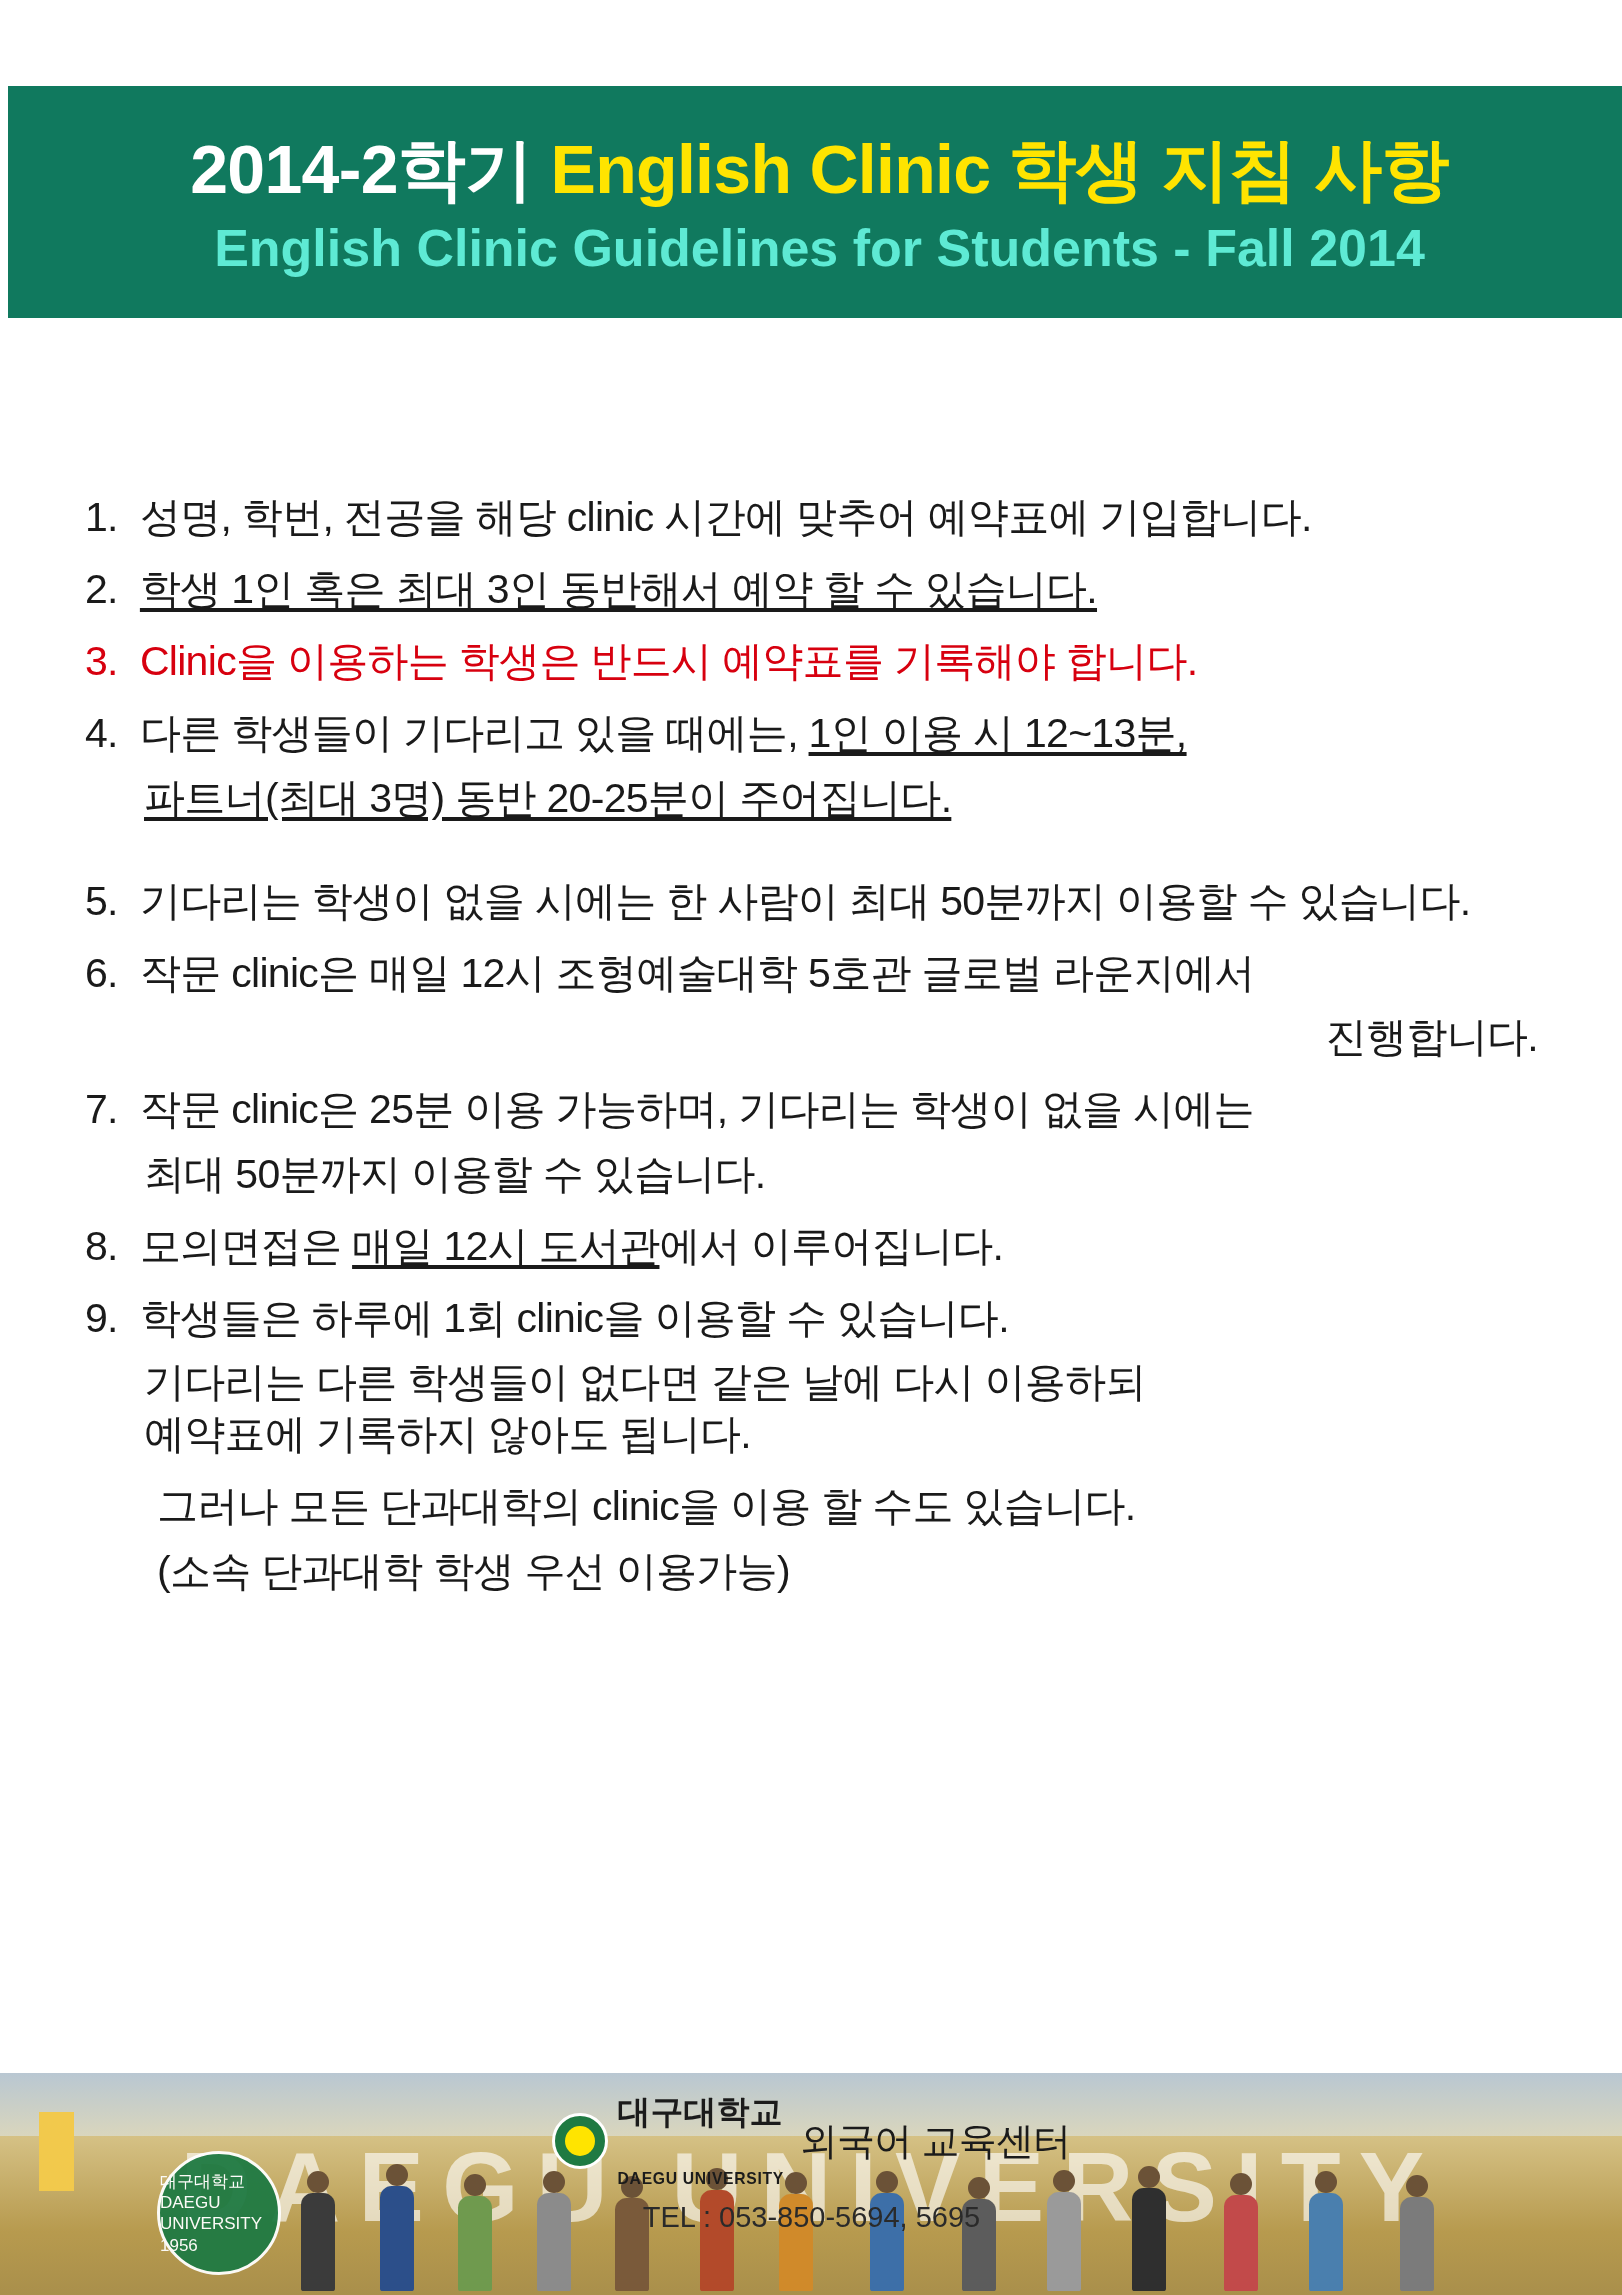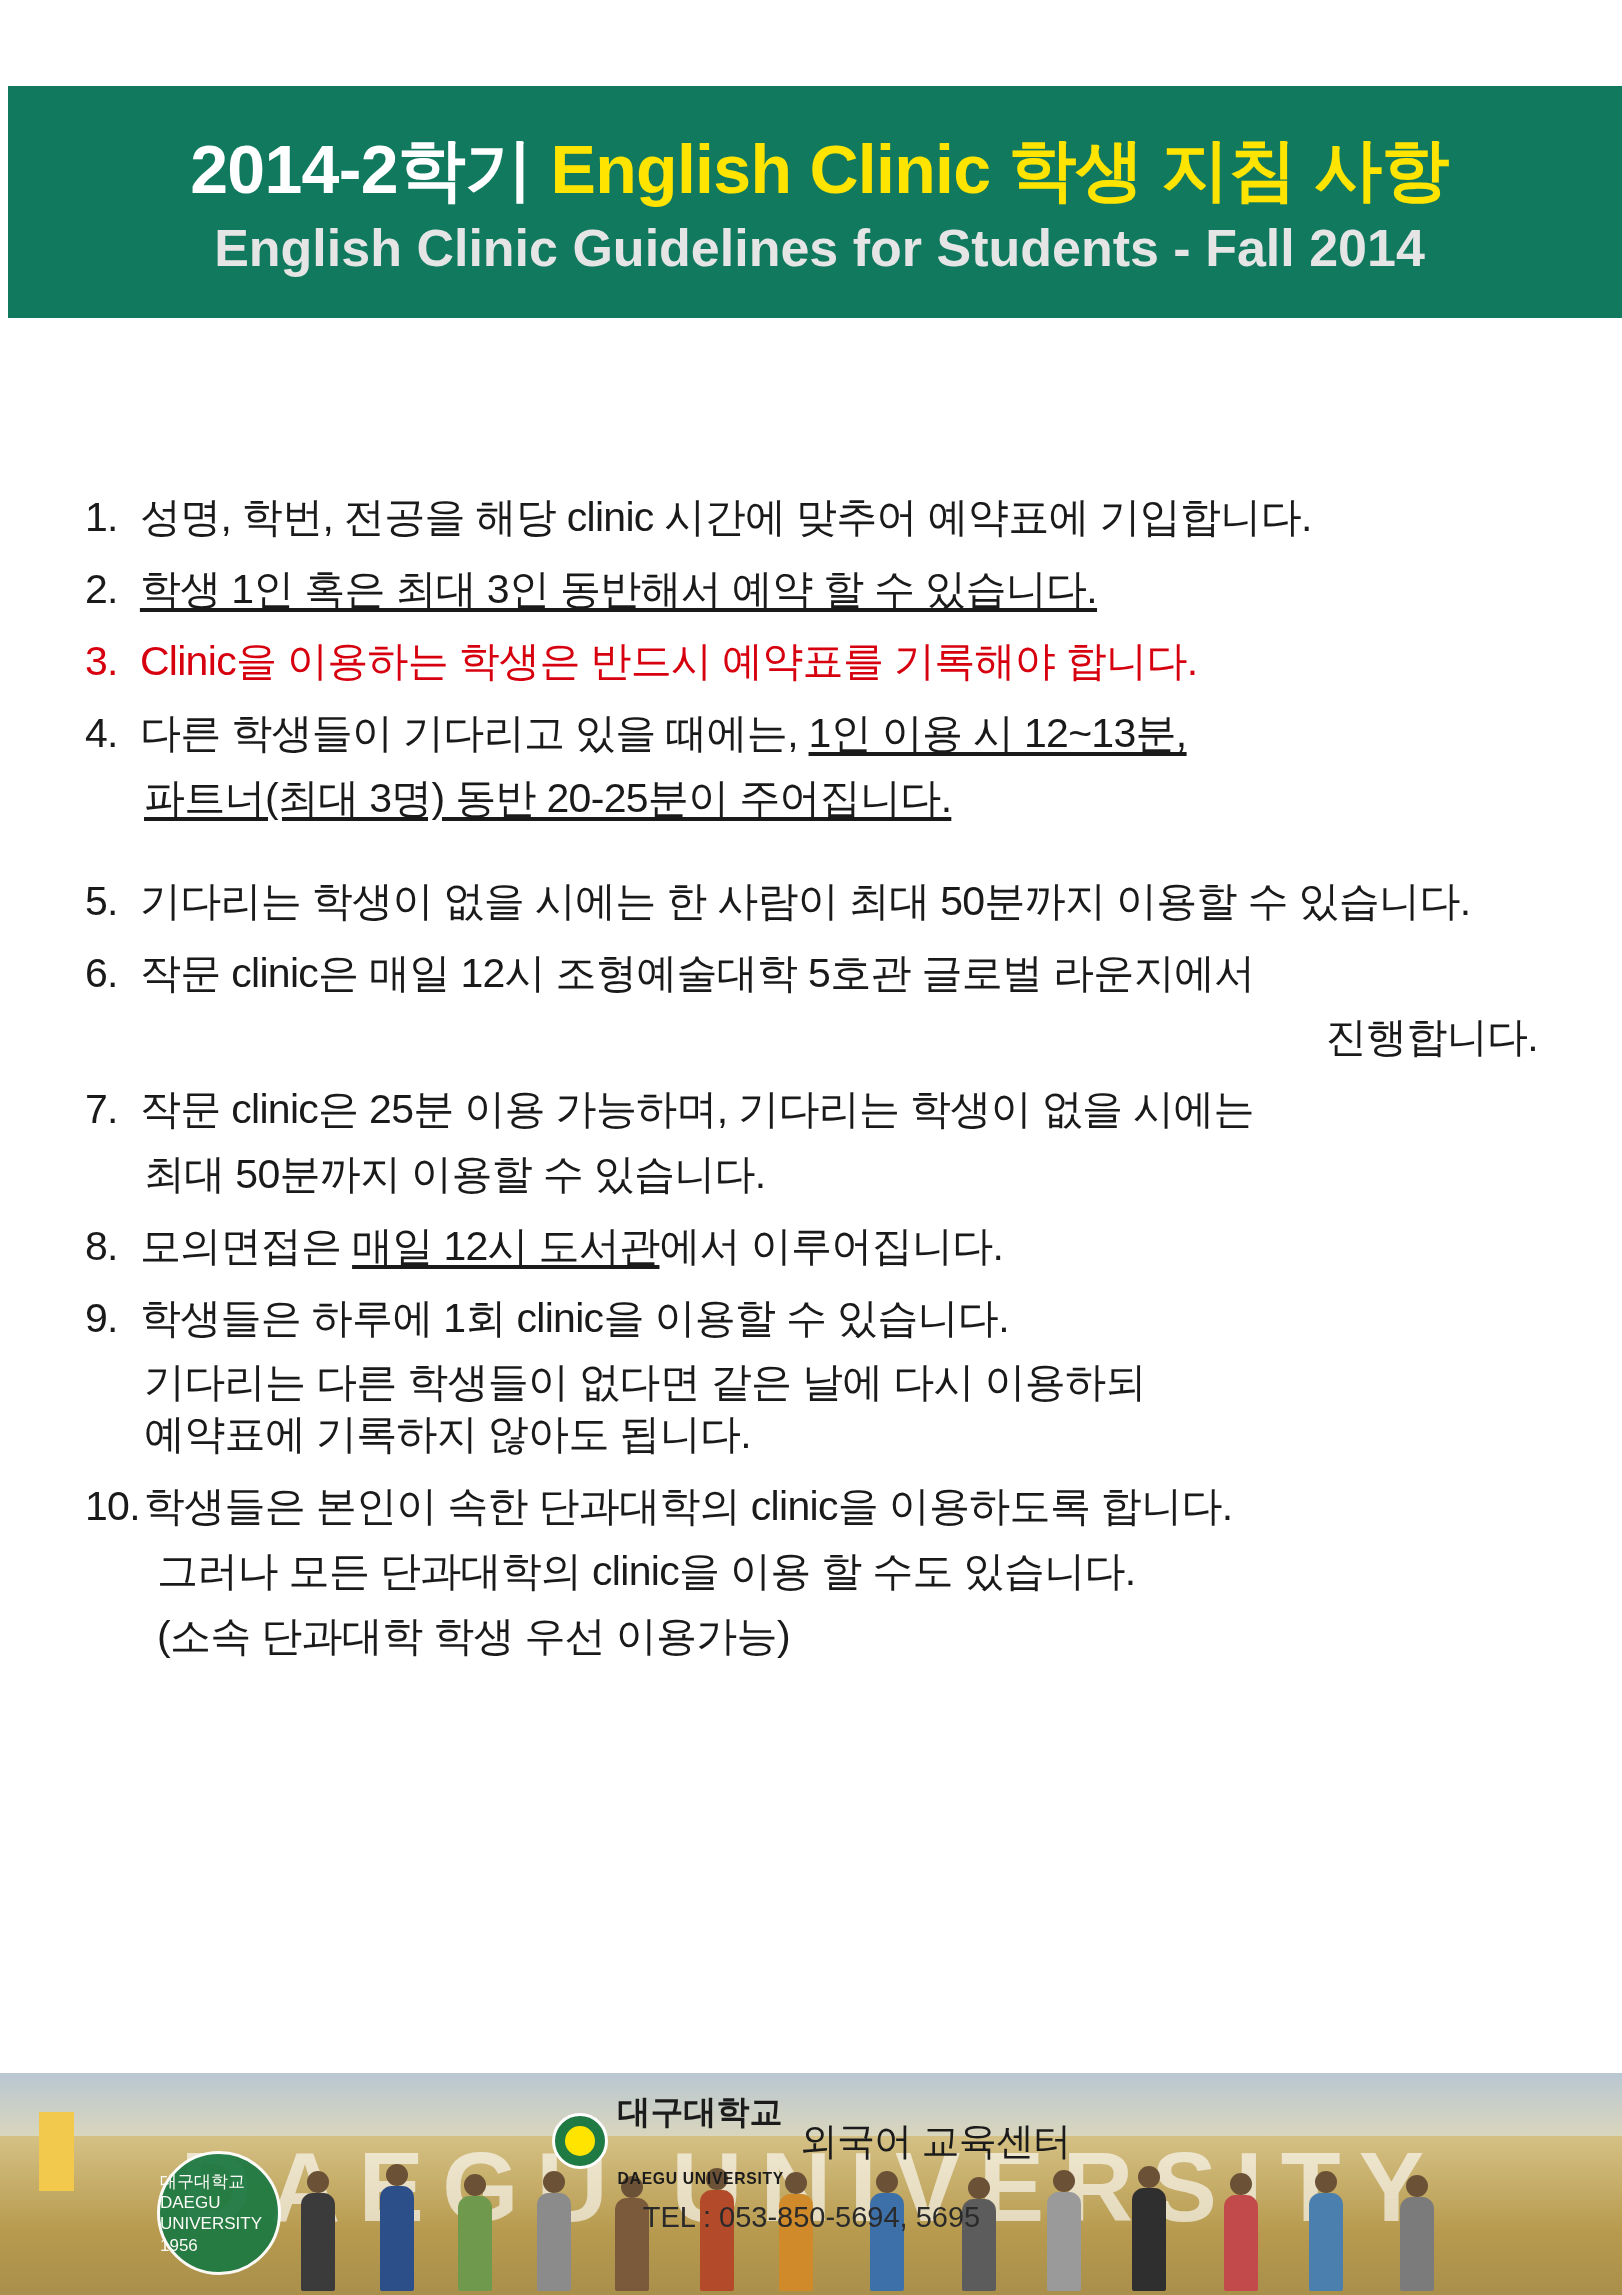--- a/index.html
+++ b/index.html
@@ -39,21 +39,21 @@
   }
   .header-line1 .white {
     color: #ffffff;
   }
   .header-line1 .yellow {
     color: #ffe400;
   }
   .header-line2 {
     font-size: 52px;
     font-weight: bold;
-    color: #e5e5e5;
+    color: #5eead4;
     line-height: 1.2;
     margin-top: 9.2px;
     white-space: nowrap;
   }
 
   
   .content {
     position: absolute;
     left: 0;
     top: 497px;
@@ -314,24 +314,20 @@
 
   
   <div class="item" style="margin-bottom:23.6px;">
     <span class="num">9.</span>
     <span class="txt">학생들은 하루에 1회 clinic을 이용할 수 있습니다.</span>
   </div>
   <div class="subline" style="margin-bottom:11px;">기다리는 다른 학생들이 없다면 같은 날에 다시 이용하되</div>
   <div class="subline">예약표에 기록하지 않아도 됩니다.</div>
 
   
-  <div class="item" style="margin-bottom:23.6px;">
-    <span class="num">10.</span>
-    <span class="txt">학생들은 본인이 속한 단과대학의 clinic을 이용하도록 합니다.</span>
-  </div>
   <div class="subline deep" style="margin-bottom:23.6px;">그러나 모든 단과대학의 clinic을 이용 할 수도 있습니다.</div>
   <div class="subline deep">(소속 단과대학 학생 우선 이용가능)</div>
 
 </div>
 
 <div class="footer">
   <div class="sky"></div>
   <div class="field"></div>
   <div class="yellow-block"></div>
   <div class="bigword">DAEGU UNIVERSITY</div>

